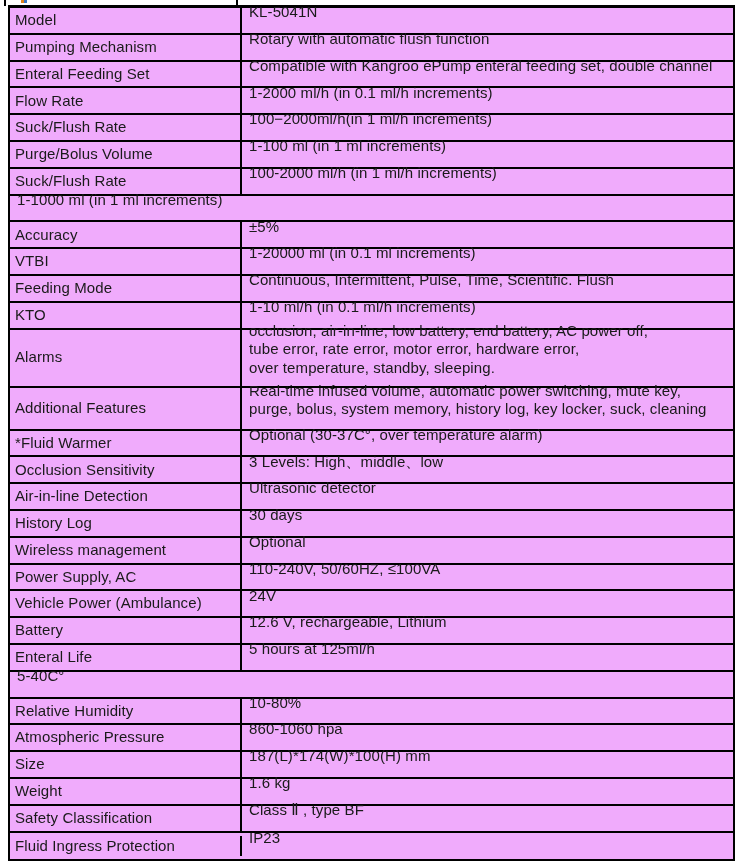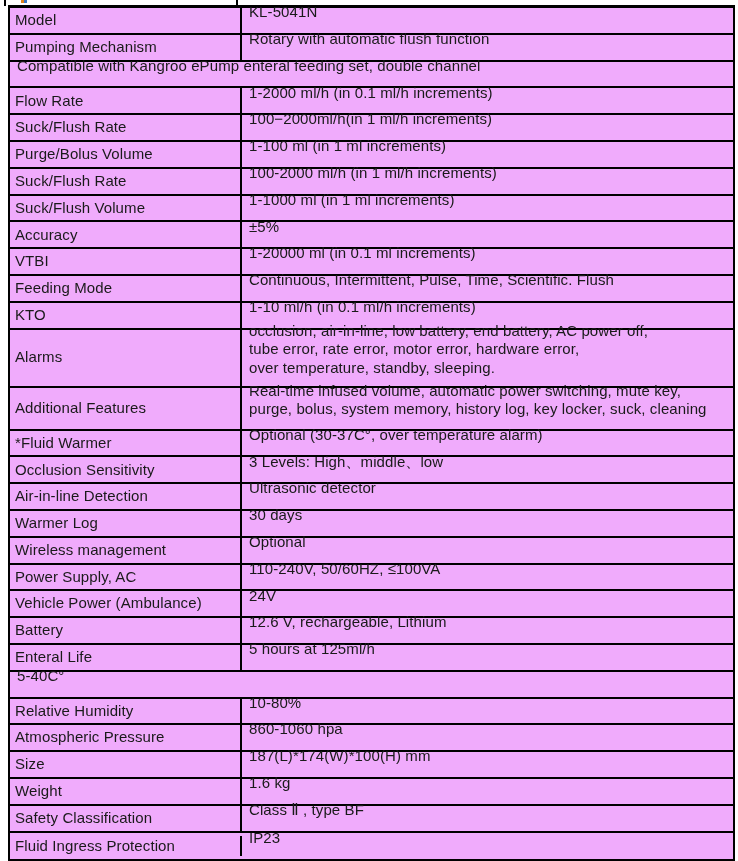--- a/index.html
+++ b/index.html
@@ -89,40 +89,40 @@
   <div class="spec-table" id="spec-table">
       <div class="row lines-1">
         <div class="cell label">Model</div>
         <div class="cell value">KL-5041N</div>
       </div>
       <div class="row lines-1">
         <div class="cell label">Pumping Mechanism</div>
         <div class="cell value">Rotary with automatic flush function</div>
       </div>
       <div class="row lines-1">
+        <div class="cell label">Enteral Feeding Set</div>
         <div class="cell value">Compatible with Kangroo ePump enteral feeding set, double channel</div>
       </div>
       <div class="row lines-1">
         <div class="cell label">Flow Rate</div>
         <div class="cell value">1-2000 ml/h (in 0.1 ml/h increments)</div>
       </div>
       <div class="row lines-1">
         <div class="cell label">Suck/Flush Rate</div>
         <div class="cell value">100−2000ml/h(in 1 ml/h increments)</div>
       </div>
       <div class="row lines-1">
         <div class="cell label">Purge/Bolus Volume</div>
         <div class="cell value">1-100 ml (in 1 ml increments)</div>
       </div>
       <div class="row lines-1">
         <div class="cell label">Suck/Flush Rate</div>
         <div class="cell value">100-2000 ml/h (in 1 ml/h increments)</div>
       </div>
       <div class="row lines-1">
-        <div class="cell label">Suck/Flush Volume</div>
         <div class="cell value">1-1000 ml (in 1 ml increments)</div>
       </div>
       <div class="row lines-1">
         <div class="cell label">Accuracy</div>
         <div class="cell value">±5%</div>
       </div>
       <div class="row lines-1">
         <div class="cell label">VTBI</div>
         <div class="cell value">1-20000 ml (in 0.1 ml increments)</div>
       </div>
@@ -151,21 +151,21 @@
       </div>
       <div class="row lines-1">
         <div class="cell label">Occlusion Sensitivity</div>
         <div class="cell value">3 Levels: High、middle、low</div>
       </div>
       <div class="row lines-1">
         <div class="cell label">Air-in-line Detection</div>
         <div class="cell value">Ultrasonic detector</div>
       </div>
       <div class="row lines-1">
-        <div class="cell label">Warmer Log</div>
+        <div class="cell label">History Log</div>
         <div class="cell value">30 days</div>
       </div>
       <div class="row lines-1">
         <div class="cell label">Wireless management</div>
         <div class="cell value">Optional</div>
       </div>
       <div class="row lines-1">
         <div class="cell label">Power Supply, AC</div>
         <div class="cell value">110-240V, 50/60HZ, ≤100VA</div>
       </div>

